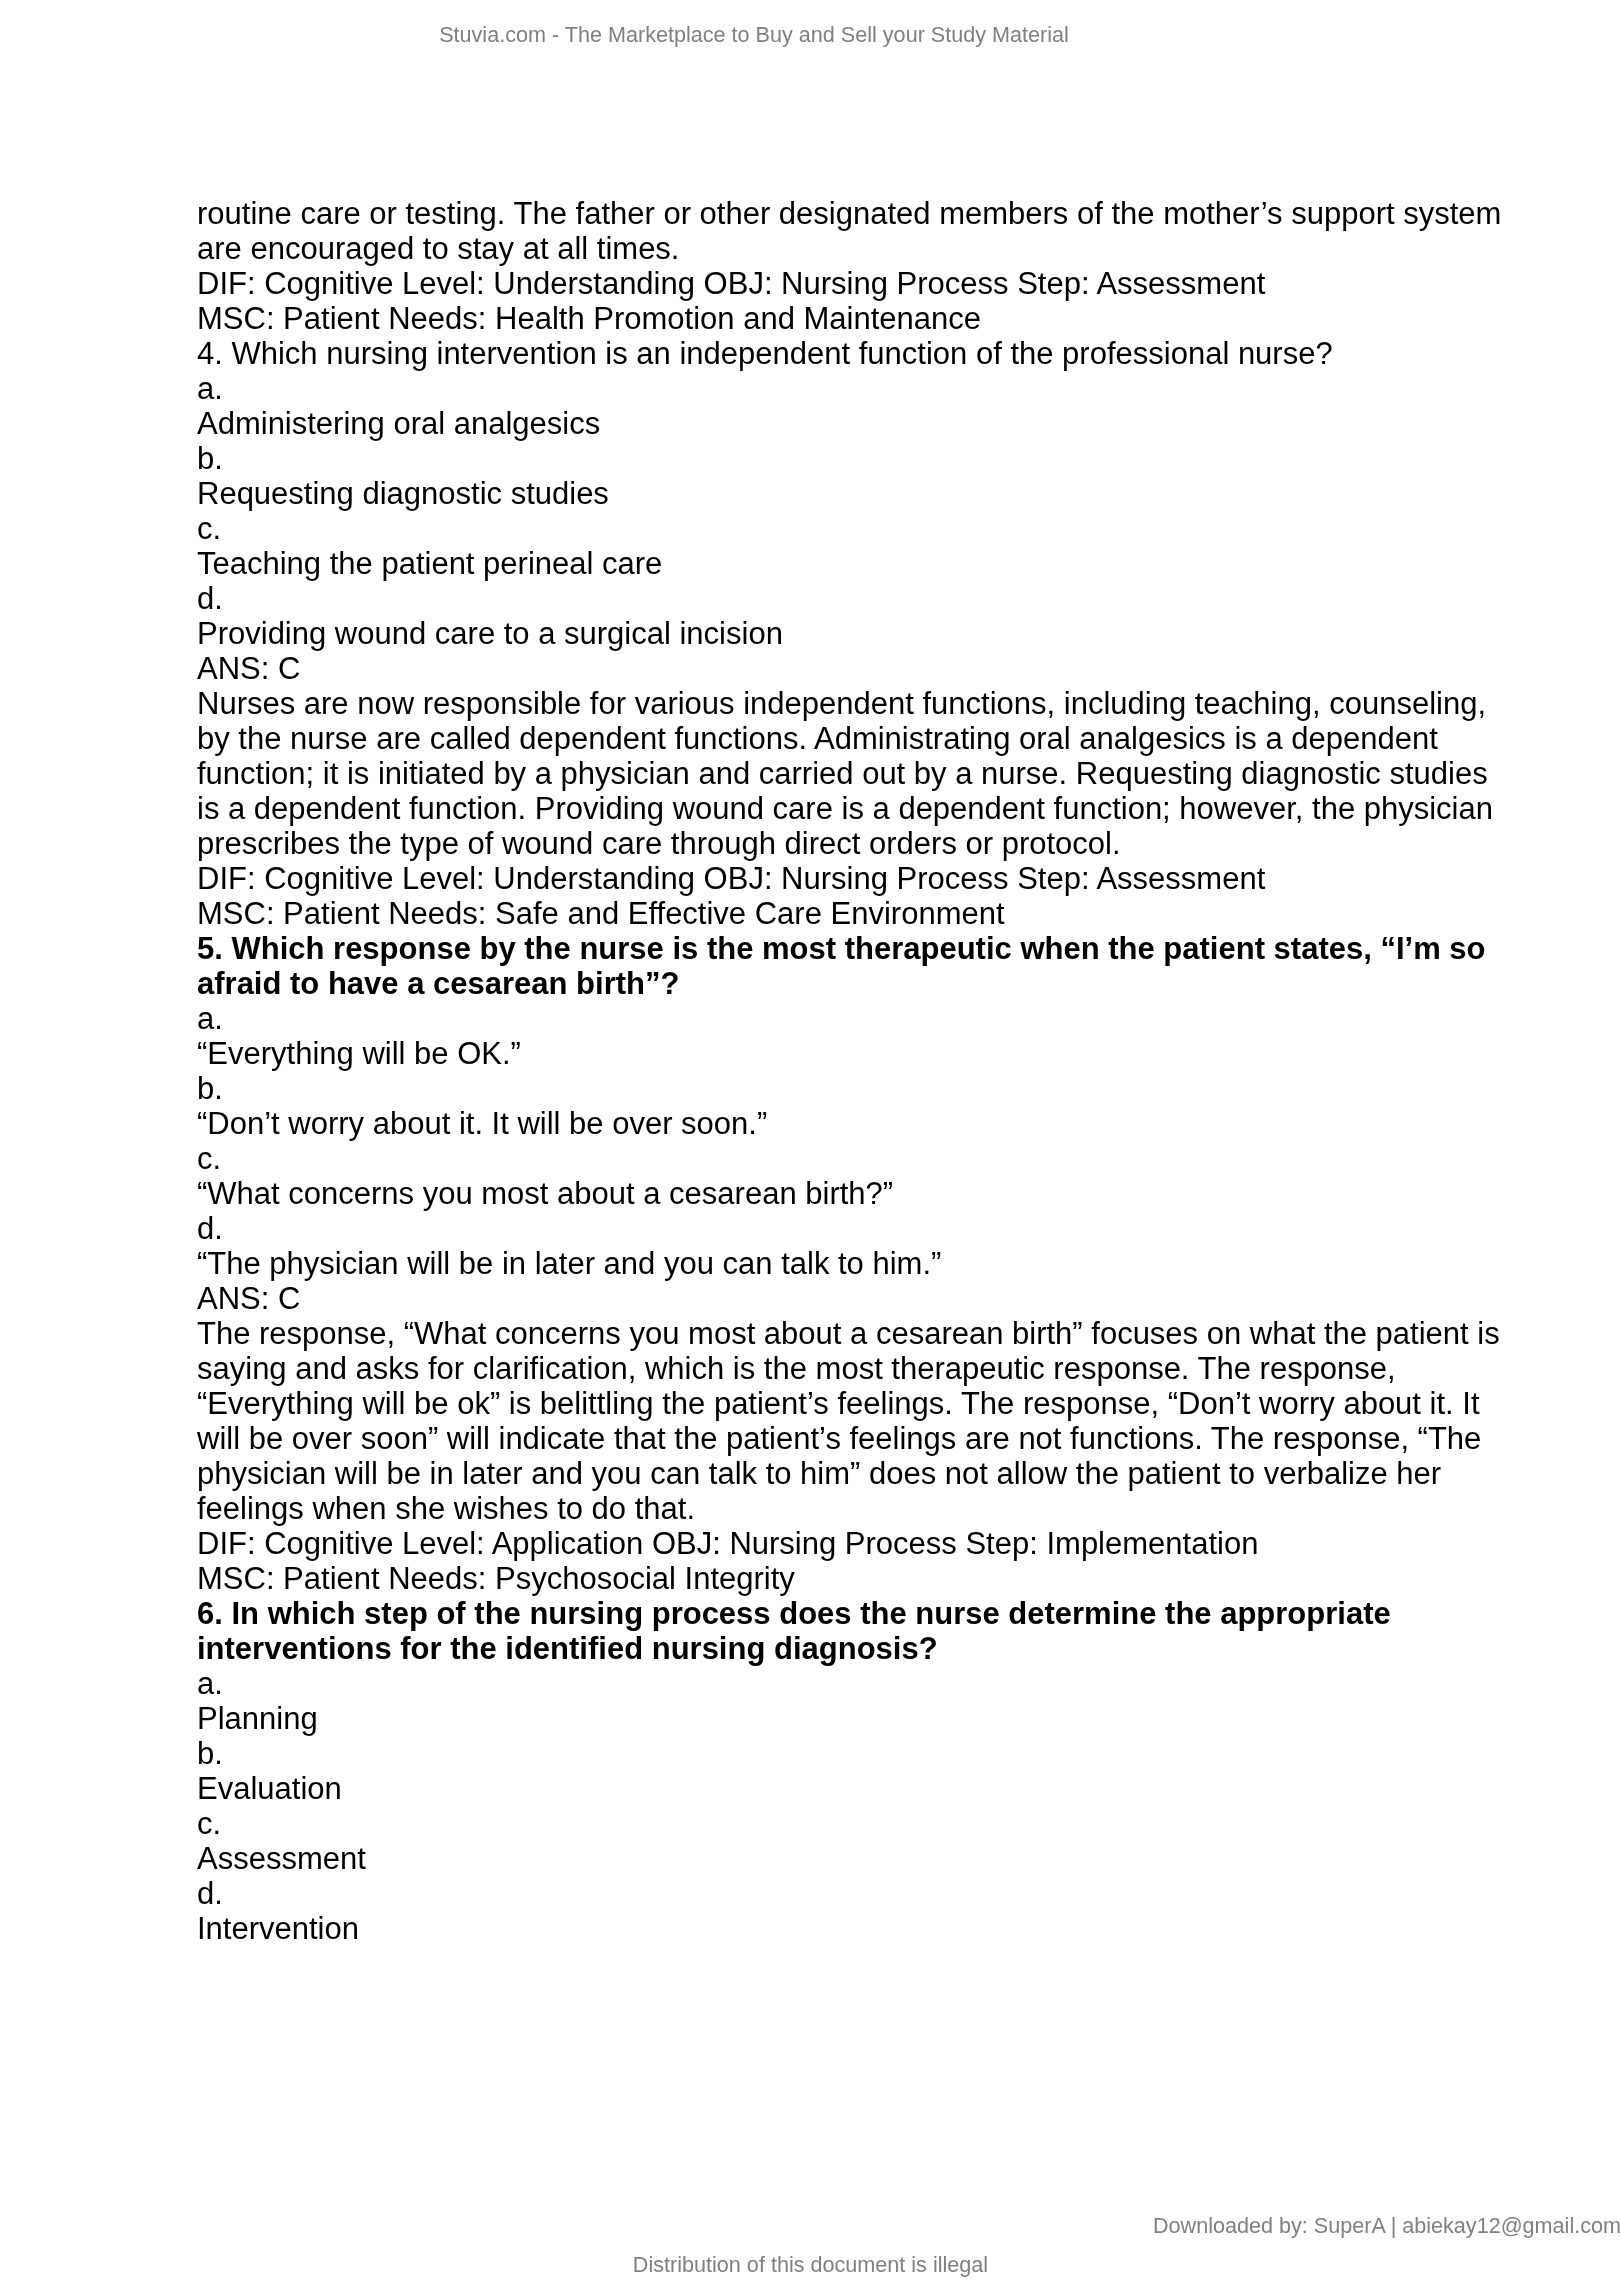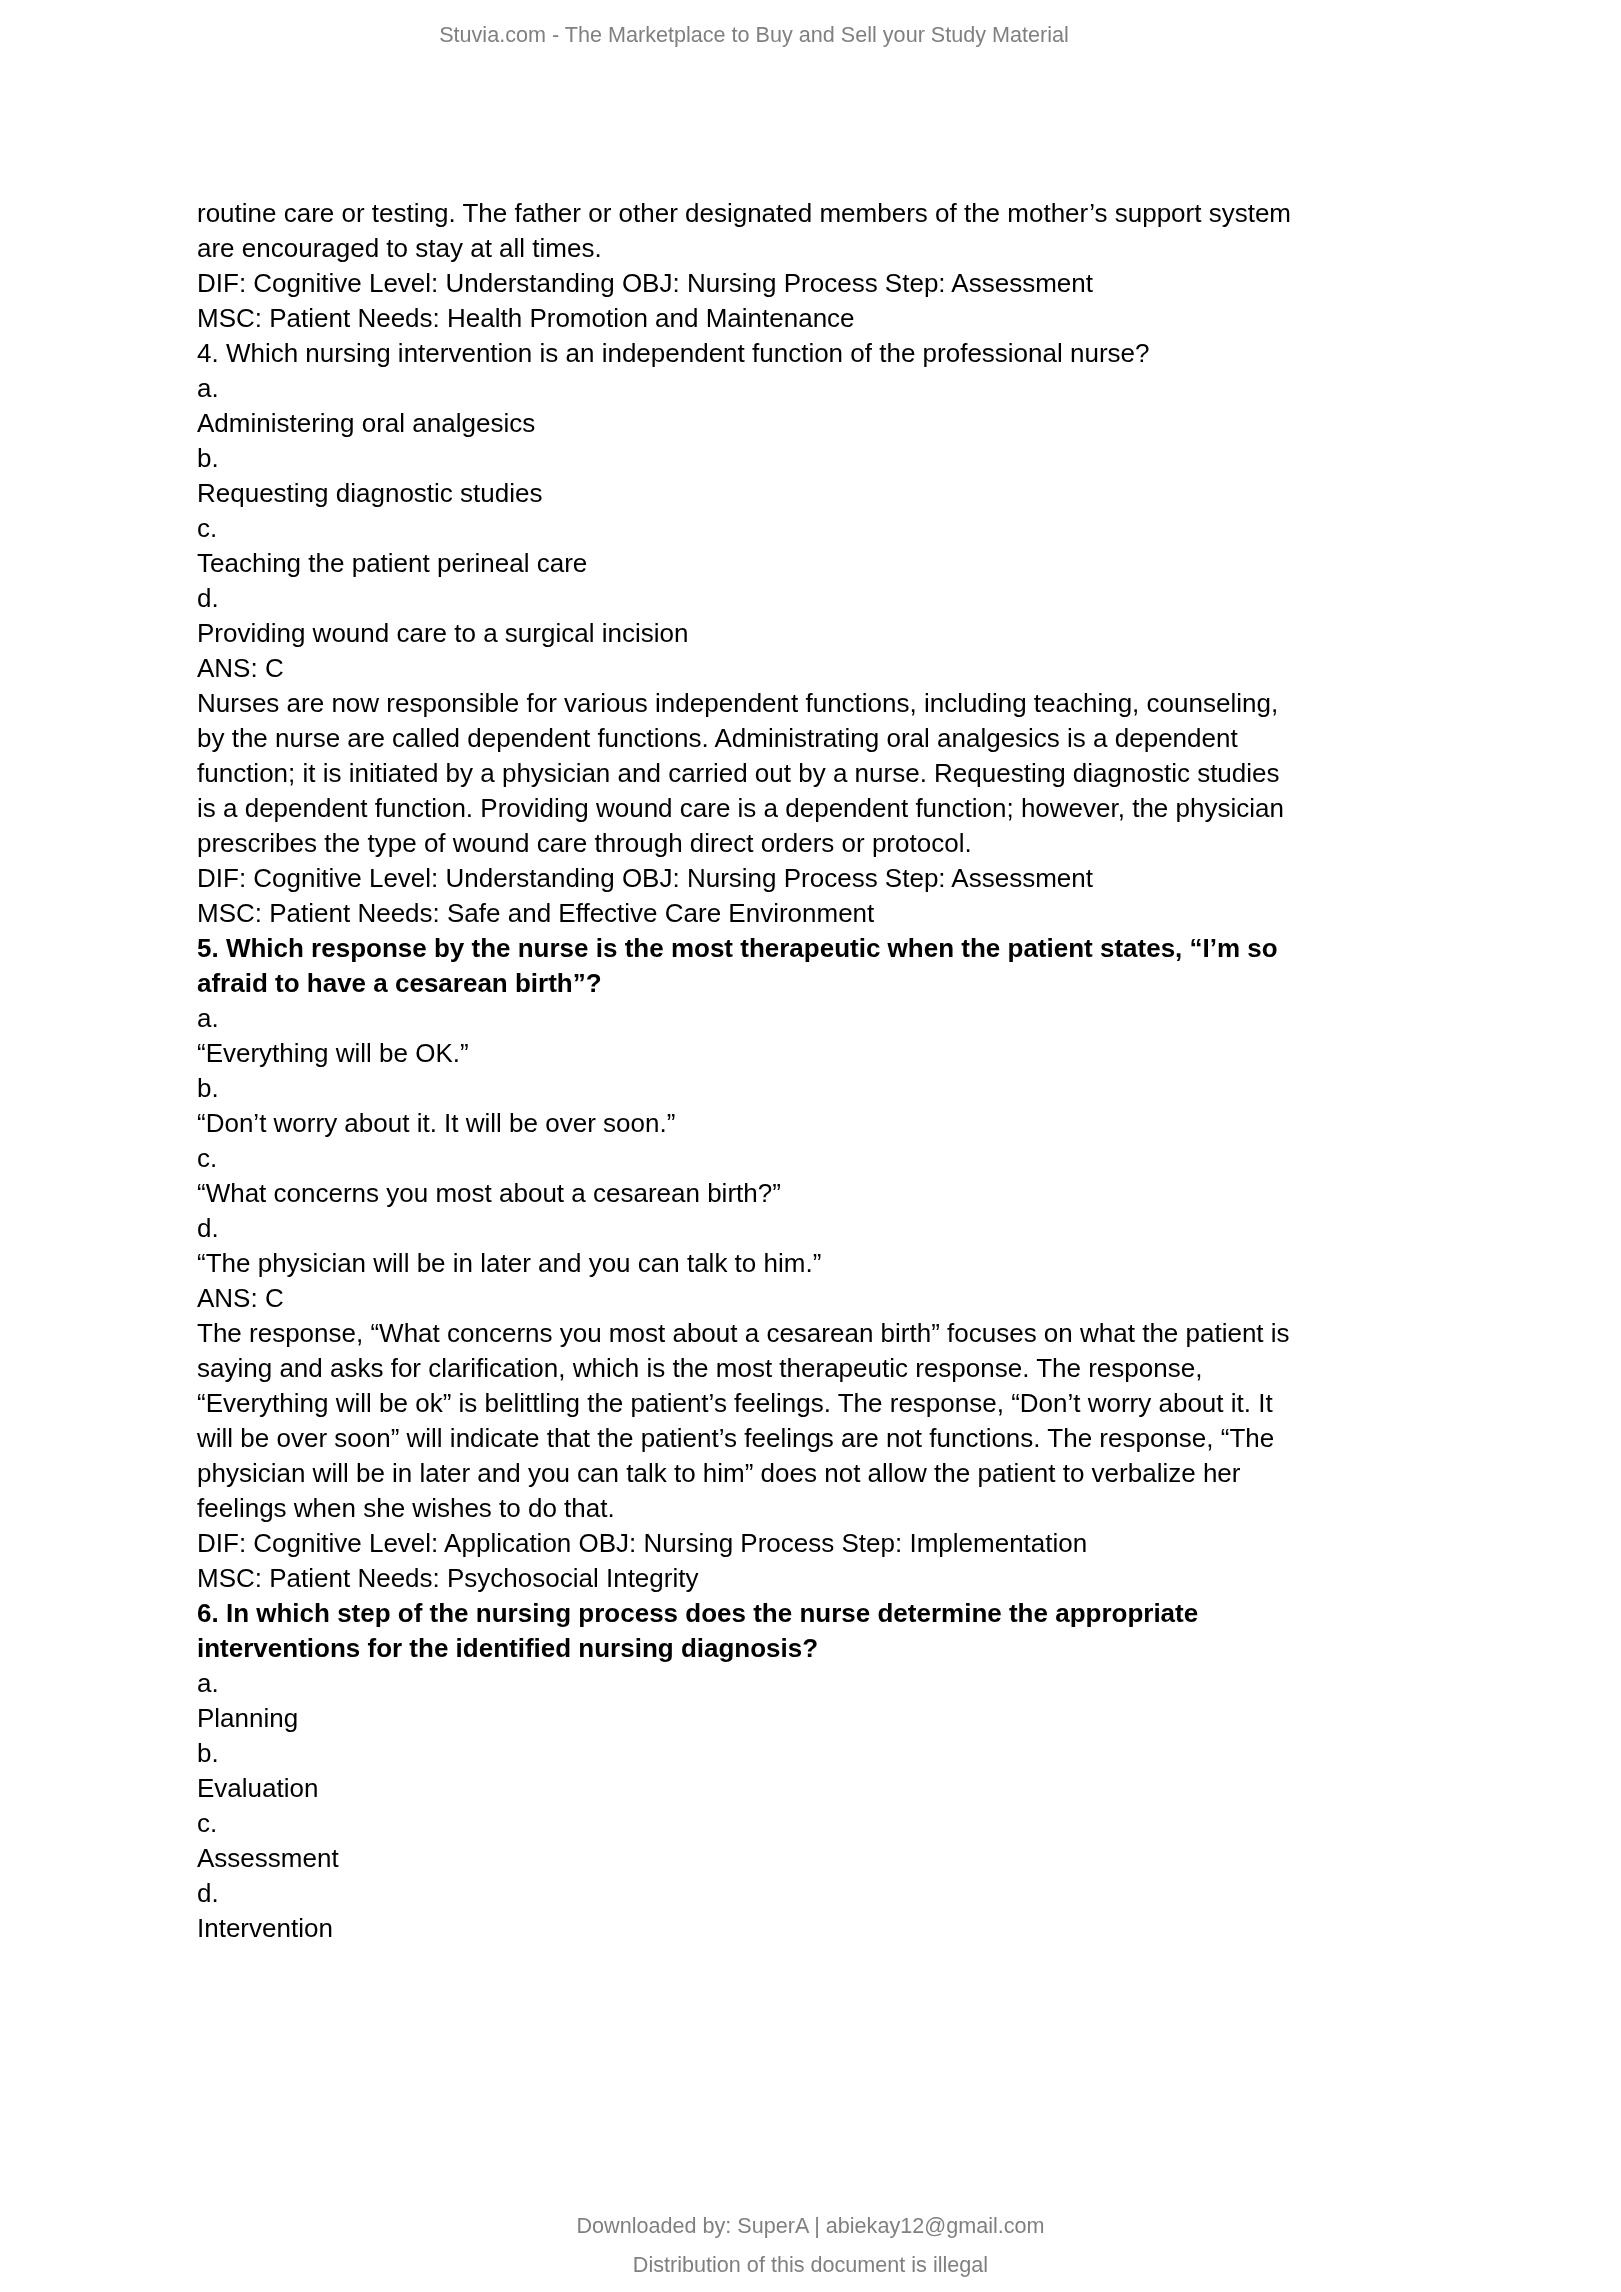--- a/index.html
+++ b/index.html
@@ -1,26 +1,26 @@
 <!DOCTYPE html>
 <html><head>
 <meta charset="utf-8">
 <style>
   html, body { margin: 0; padding: 0; background: #ffffff; }
   body { width: 1621px; height: 2293px; position: relative; overflow: hidden;
          font-family: "Liberation Sans", sans-serif; color: #000; }
   .header { position: absolute; top: 21.6px; left: 0; width: 1508px; text-align: center;
             font-size: 21.6px; color: #808080; }
   .content { position: absolute; top: 196px; left: 197px; width: 1274px;
-             font-size: 26px; line-height: 35px; }
+             font-size: 31px; line-height: 35px; }
   .line { white-space: nowrap; }
   .q-bold { font-weight: bold; }
   .footer { position: absolute; left: 0; width: 1621px; text-align: center;
             font-size: 21.6px; color: #808080; }
-  .footer.l1 { top: 2213px; }
+  .footer.l1 { top: 2213px; text-align: right; }
   .footer.l2 { top: 2252px; }
 </style>
 </head>
 <body>
 
 <div class="header">Stuvia.com - The Marketplace to Buy and Sell your Study Material</div>
 
 <div class="content">
 
   <div>

